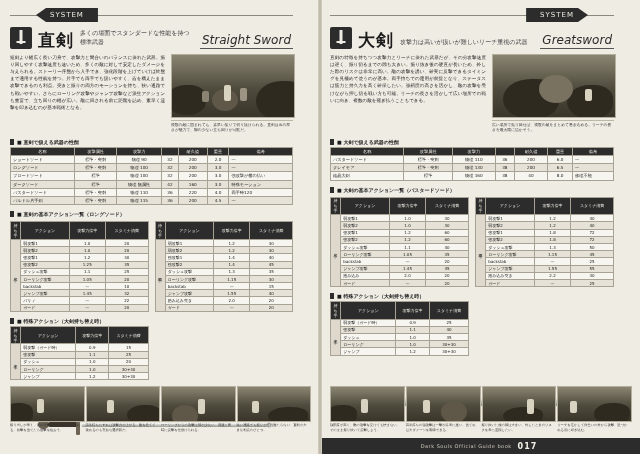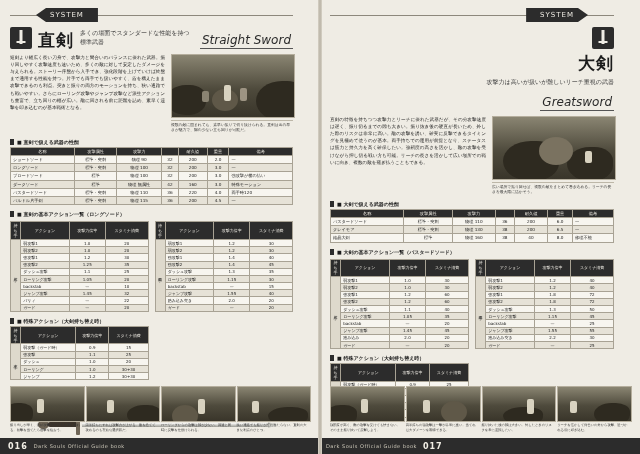--- a/index.html
+++ b/index.html
@@ -63,21 +63,21 @@
   .gsword .guard{left:46px;top:-9px;height:26px;width:5px;}
   .artlabel{position:absolute;right:4px;bottom:2px;font-size:8px;font-style:italic;color:#2a2a2a;}
   
   .strip{position:absolute;left:10px;right:10px;bottom:22px;display:flex;gap:3px;}
   .strip .cell{flex:1;}
   .strip .cimg{width:100%;height:34px;background:#6e6758;position:relative;overflow:hidden;border:1px solid #b5ae9d;}
   .strip .ccap{font-size:3.3px;color:#333;line-height:1.35;margin-top:1px;}
   
   .footer{position:absolute;left:0;right:0;bottom:0;height:16px;background:#2c2c2c;color:#cfcabb;display:flex;align-items:center;}
   .footer.l{padding-left:8px;}
-  .footer.r{padding-right:8px;justify-content:flex-start;}
+  .footer.r{padding-right:8px;justify-content:center;}
   .pno{font-size:8px;font-weight:bold;color:#f2efe6;letter-spacing:1px;}
   .fttl{font-size:5px;margin:0 6px;letter-spacing:0.5px;}
 </style>
 </head>
 <body>
 
 <div id="page">
   <div class="spread">
 
     <div class="page left">
@@ -395,34 +395,30 @@
         <div class="cell">
           <div class="cimg">
             <div class="sky"></div>
             <div class="blobA" style="left:30px;top:20px;width:40px;height:18px;"></div>
             <div class="fig" style="left:14px;top:14px;height:12px;"></div>
           </div>
           <div class="ccap">狭い通路でも振りが壁に当たらない。直剣の大きな利点のひとつ。</div>
         </div>
       </div>
 
-      <div class="footer l">
-        <span class="pno">016</span>
-        <span class="fttl">Dark Souls Official Guide book</span>
-      </div>
     </div>
 
     <div class="page right">
 
       <div class="ribbon r">
         <div class="rule"></div>
         <div class="tag">SYSTEM</div>
       </div>
 
-      <div class="titlerow" style="flex-direction:column;">
+      <div class="titlerow" style="flex-direction:row;">
         <div class="cat-icon"></div>
         <div class="jptitle">大剣</div>
         <div class="subtitle">攻撃力は高いが扱いが難しいリーチ重視の武器</div>
         <div class="entitle">Greatsword</div>
       </div>
 
       <div class="intro">
         <div class="txt">直剣の特徴を持ちつつ攻撃力とリーチに優れた武器だが、その分攻撃速度は遅く、振り切るまでの隙も大きい。振り抜き後の硬直が長いため、外した際のリスクは非常に高い。敵の攻撃を誘い、確実に反撃できるタイミングを見極めて使うのが基本。両手持ちでの運用が前提となり、ステータスは筋力と持久力を高く確保したい。強靭度の高さを活かし、敵の攻撃を受けながら押し切る戦い方も可能。リーチの長さを活かして広い場所での戦いに向き、複数の敵を薙ぎ払うこともできる。</div>
         <div class="shot">
           <div class="img">

